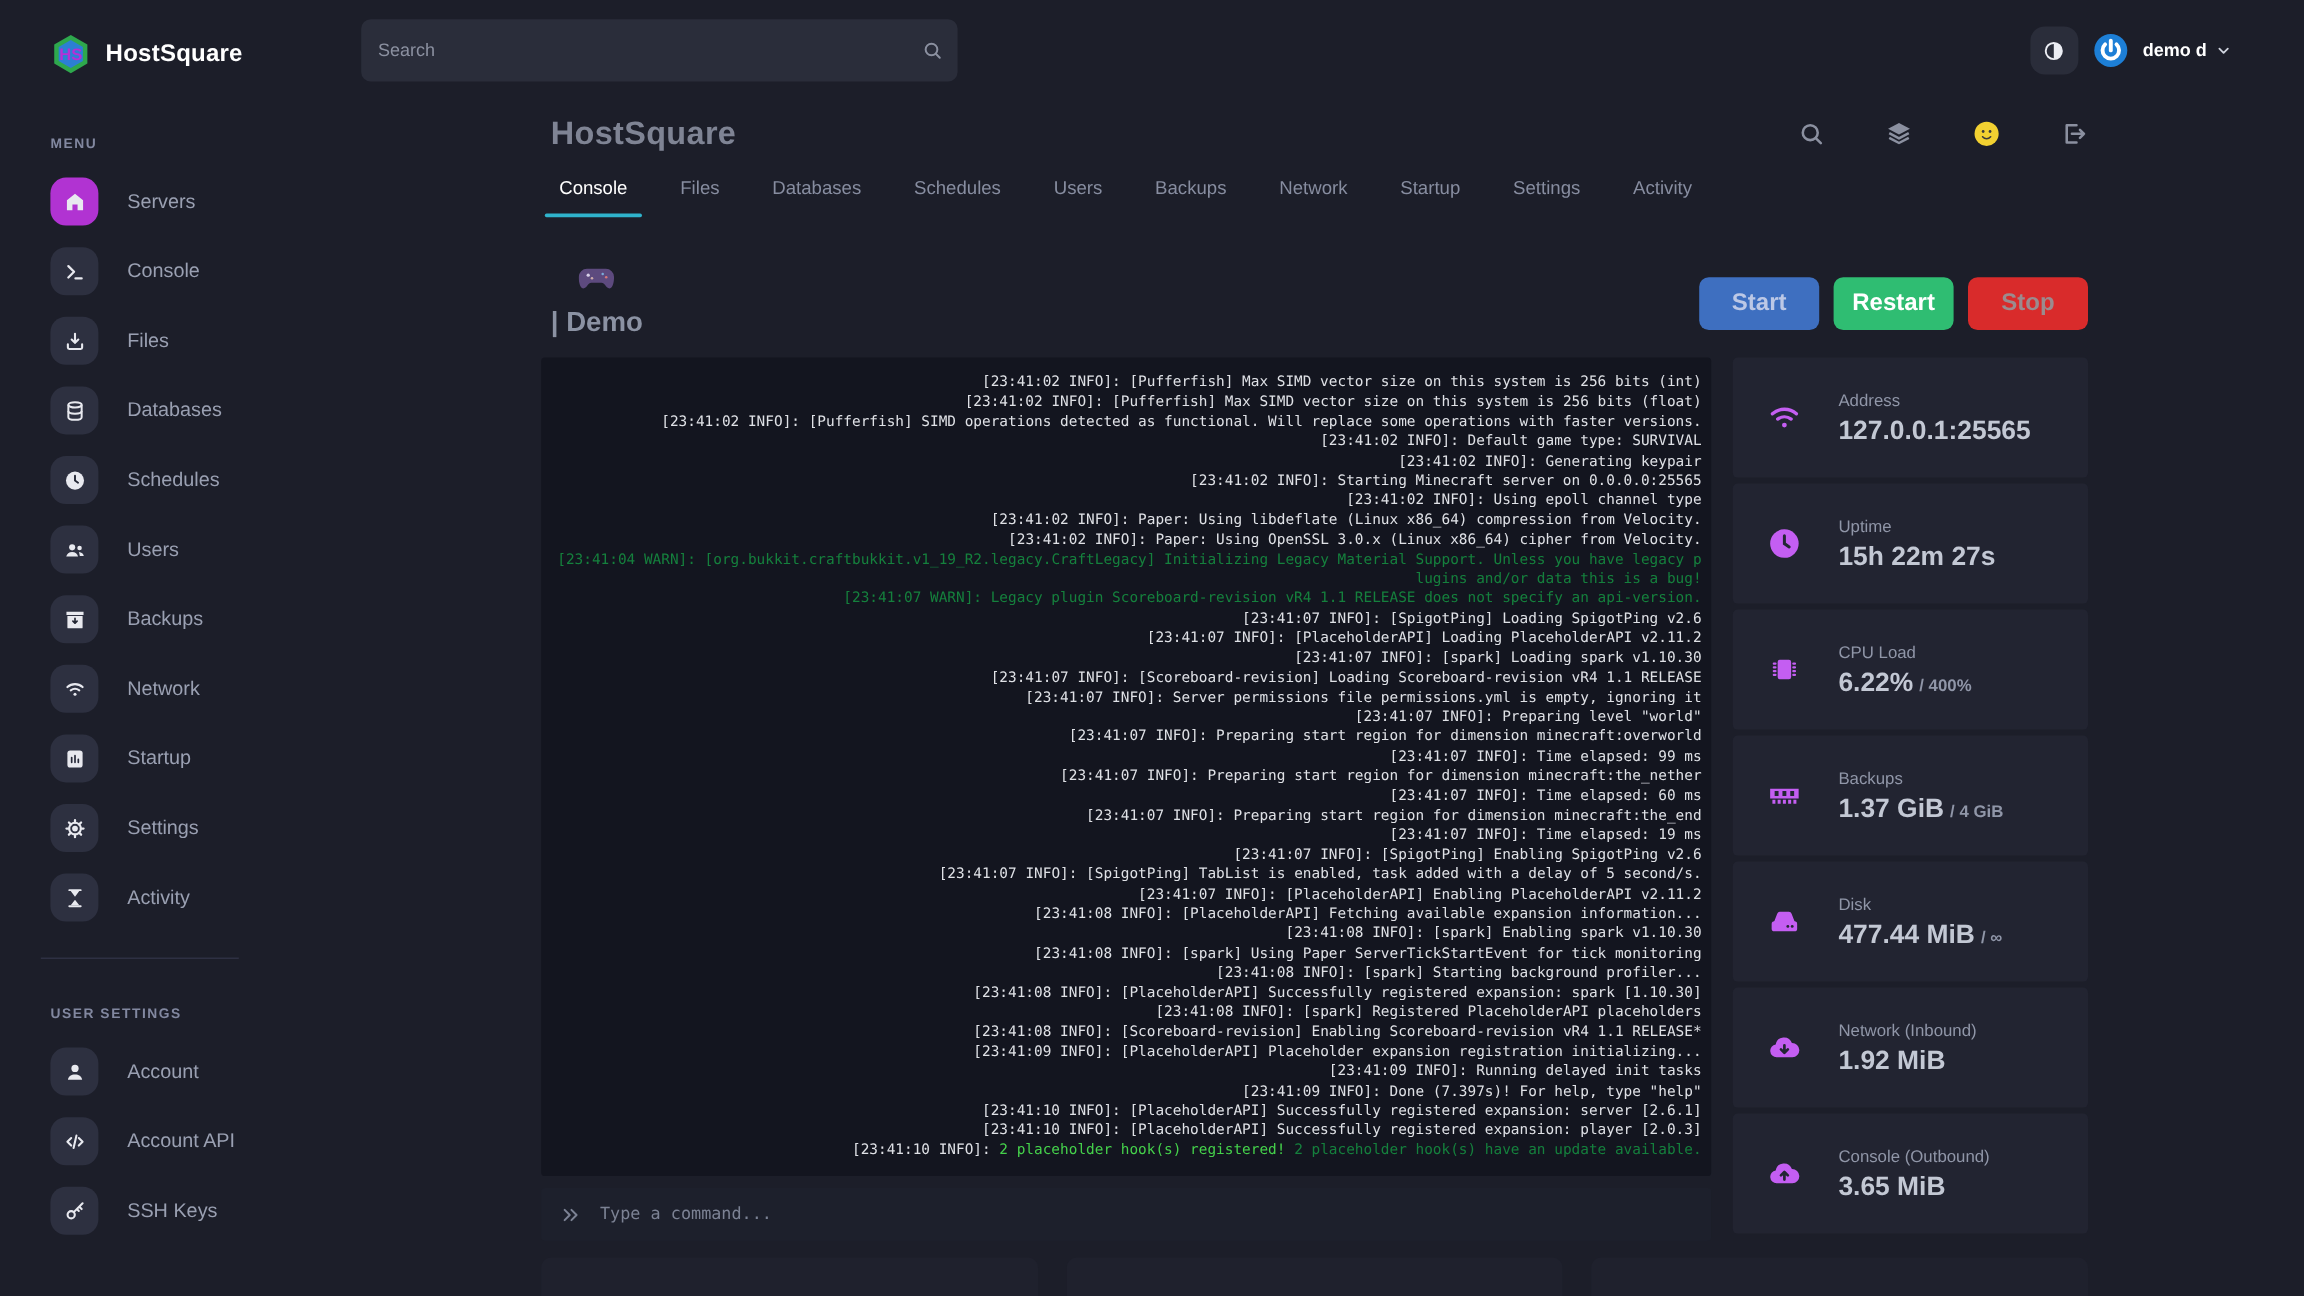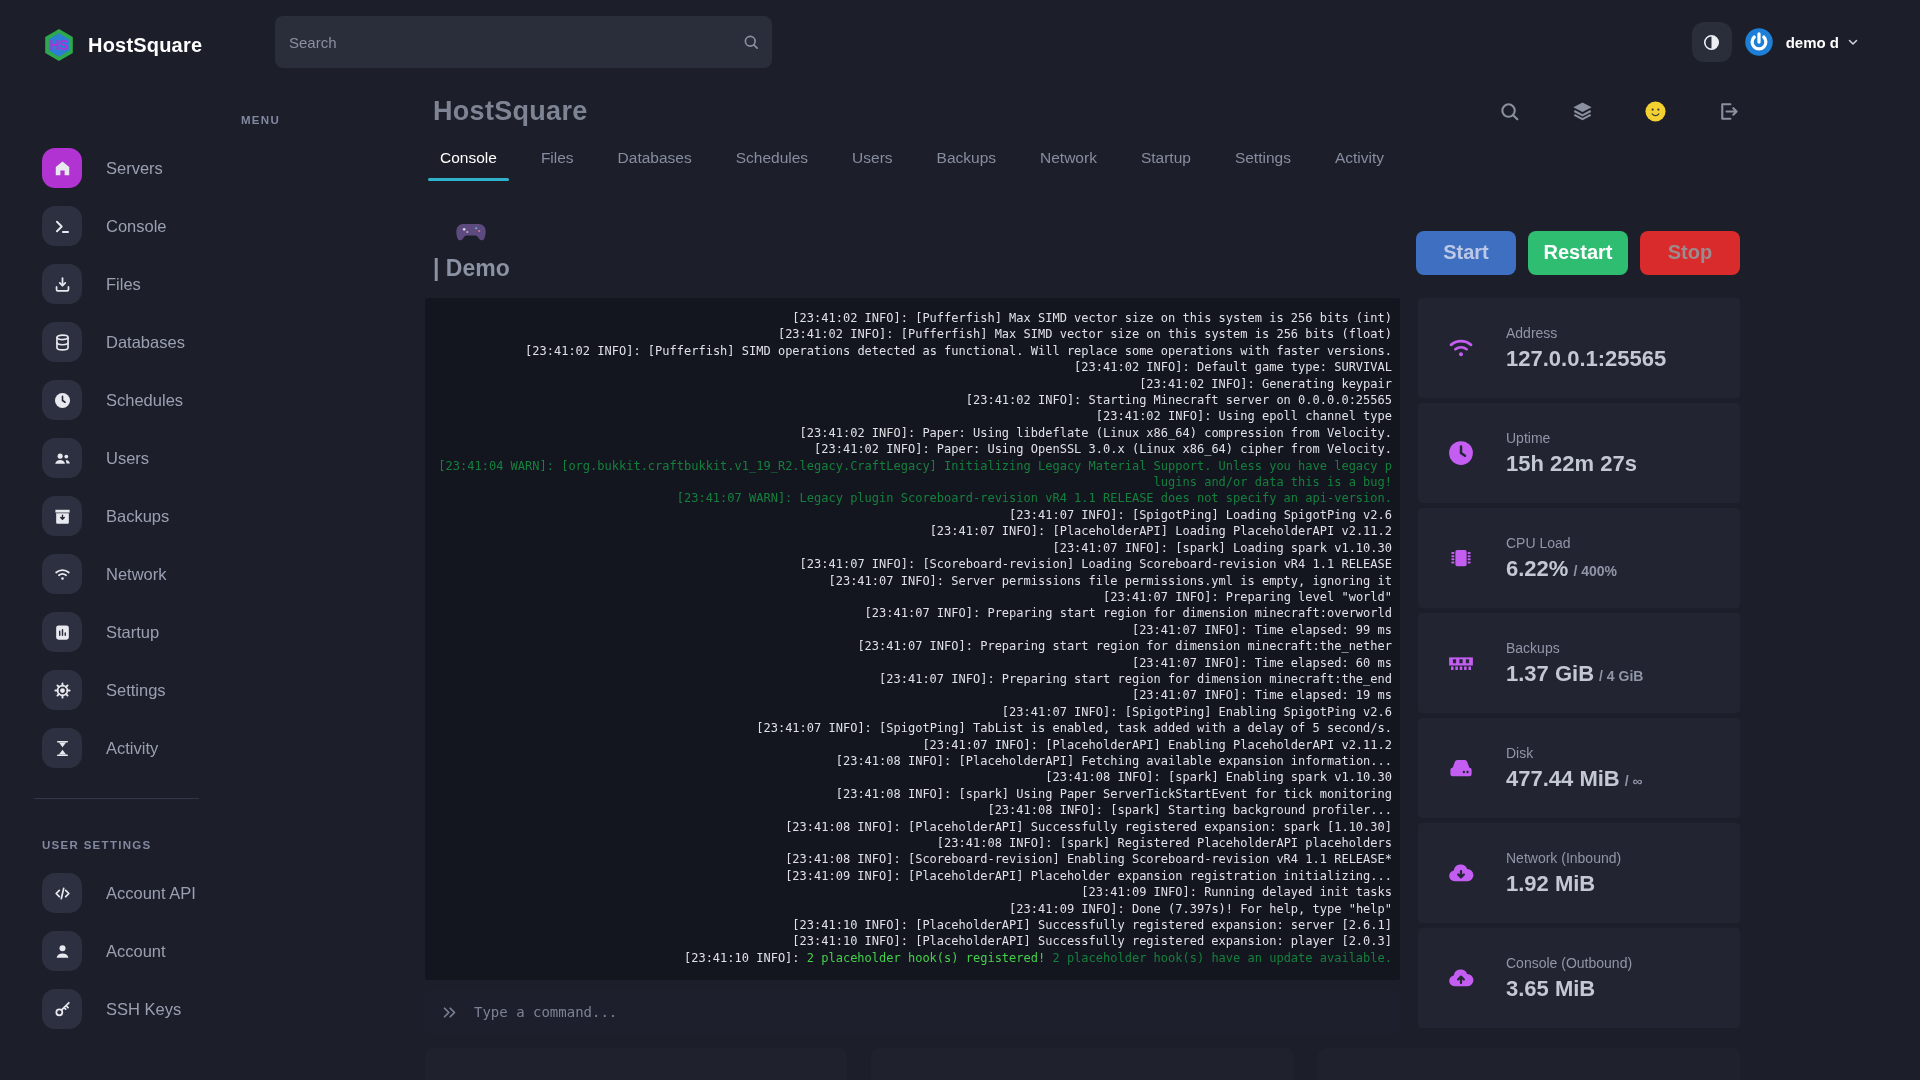--- a/index.html
+++ b/index.html
@@ -3,28 +3,28 @@
 <meta charset="utf-8">
 <style>
   * { box-sizing: border-box; }
   html,body { margin:0; padding:0; }
   body {
     width:1920px; height:1080px; overflow:hidden;
     background:#1c1e29; color:#dfe1e8;
     font-family:"Liberation Sans", sans-serif;
   }
   .icon svg { display:block; width:100%; height:100%; }
-  .app { display:flex; height:100%; }
+  .app { display:flex; height:100%;gap:26px; }
 
   
   .sidebar { width:280px; flex:none; padding:28px 0 0 42px; }
   .logo-row { display:flex; align-items:center; gap:12px; }
   .logo { width:34px; height:34px; }
   .brand { font-size:20px; font-weight:bold; color:#fff; letter-spacing:.2px; }
-  .menu-label { margin-top:52px; font-size:11.5px; font-weight:bold; letter-spacing:1.3px; color:#8288a0;text-align:right; }
+  .menu-label { margin-top:52px; font-size:11.5px; font-weight:bold; letter-spacing:1.3px; color:#8288a0; }
   .nav { margin-top:22px; }
   .side-item { display:flex; align-items:center; gap:24px; margin-bottom:18px; cursor:pointer; }
   .tile { width:40px; height:40px; border-radius:13px; background:#2d3040; color:#e8e9ef;
           display:flex; align-items:center; justify-content:center; flex:none; }
   .tile svg { width:19px; height:19px; }
   .tile-active { background:#b133d2; }
   .side-label { font-size:16.5px; color:#9aa0b2; }
   .side-divider { width:165px; height:1px; background:#33364a; margin:30px 0 0 -8px; }
   .user-label { margin-top:40px; font-size:11.5px; font-weight:bold; letter-spacing:1.3px; color:#8288a0; }
 
@@ -217,36 +217,36 @@
             </svg>
           </span>
           <span class="side-label">Activity</span>
         </div>
       </div>
     <div class="side-divider"></div>
     <div class="user-label">USER SETTINGS</div>
     <div class="nav">
         <div class="side-item">
           <span class="tile">
+            <svg viewBox="0 0 24 24" fill="currentColor">
+              <circle cx="12" cy="8" r="3.8"></circle>
+              <path d="M4.5 20c.6-3.6 3.6-5.5 7.5-5.5s6.9 1.9 7.5 5.5z"></path>
+            </svg>
+          </span>
+          <span class="side-label">Account</span>
+        </div>
+        <div class="side-item">
+          <span class="tile">
             <svg viewBox="0 0 24 24" fill="none" stroke="currentColor" stroke-width="2.2" stroke-linecap="round" stroke-linejoin="round">
               <path d="m8 8-4 4 4 4"></path>
               <path d="m16 8 4 4-4 4"></path>
               <path d="M13.5 5.5l-3 13"></path>
             </svg>
           </span>
           <span class="side-label">Account API</span>
-        </div>
-        <div class="side-item">
-          <span class="tile">
-            <svg viewBox="0 0 24 24" fill="currentColor">
-              <circle cx="12" cy="8" r="3.8"></circle>
-              <path d="M4.5 20c.6-3.6 3.6-5.5 7.5-5.5s6.9 1.9 7.5 5.5z"></path>
-            </svg>
-          </span>
-          <span class="side-label">Account</span>
         </div>
         <div class="side-item">
           <span class="tile">
             <svg viewBox="0 0 24 24" fill="none" stroke="currentColor" stroke-width="2.2" stroke-linecap="round">
               <circle cx="8" cy="15.5" r="3.8"></circle>
               <path d="M11 12.5 20 3.5M16.5 7 19 9.5M14 9.5l2 2"></path>
             </svg>
           </span>
           <span class="side-label">SSH Keys</span>
         </div>

